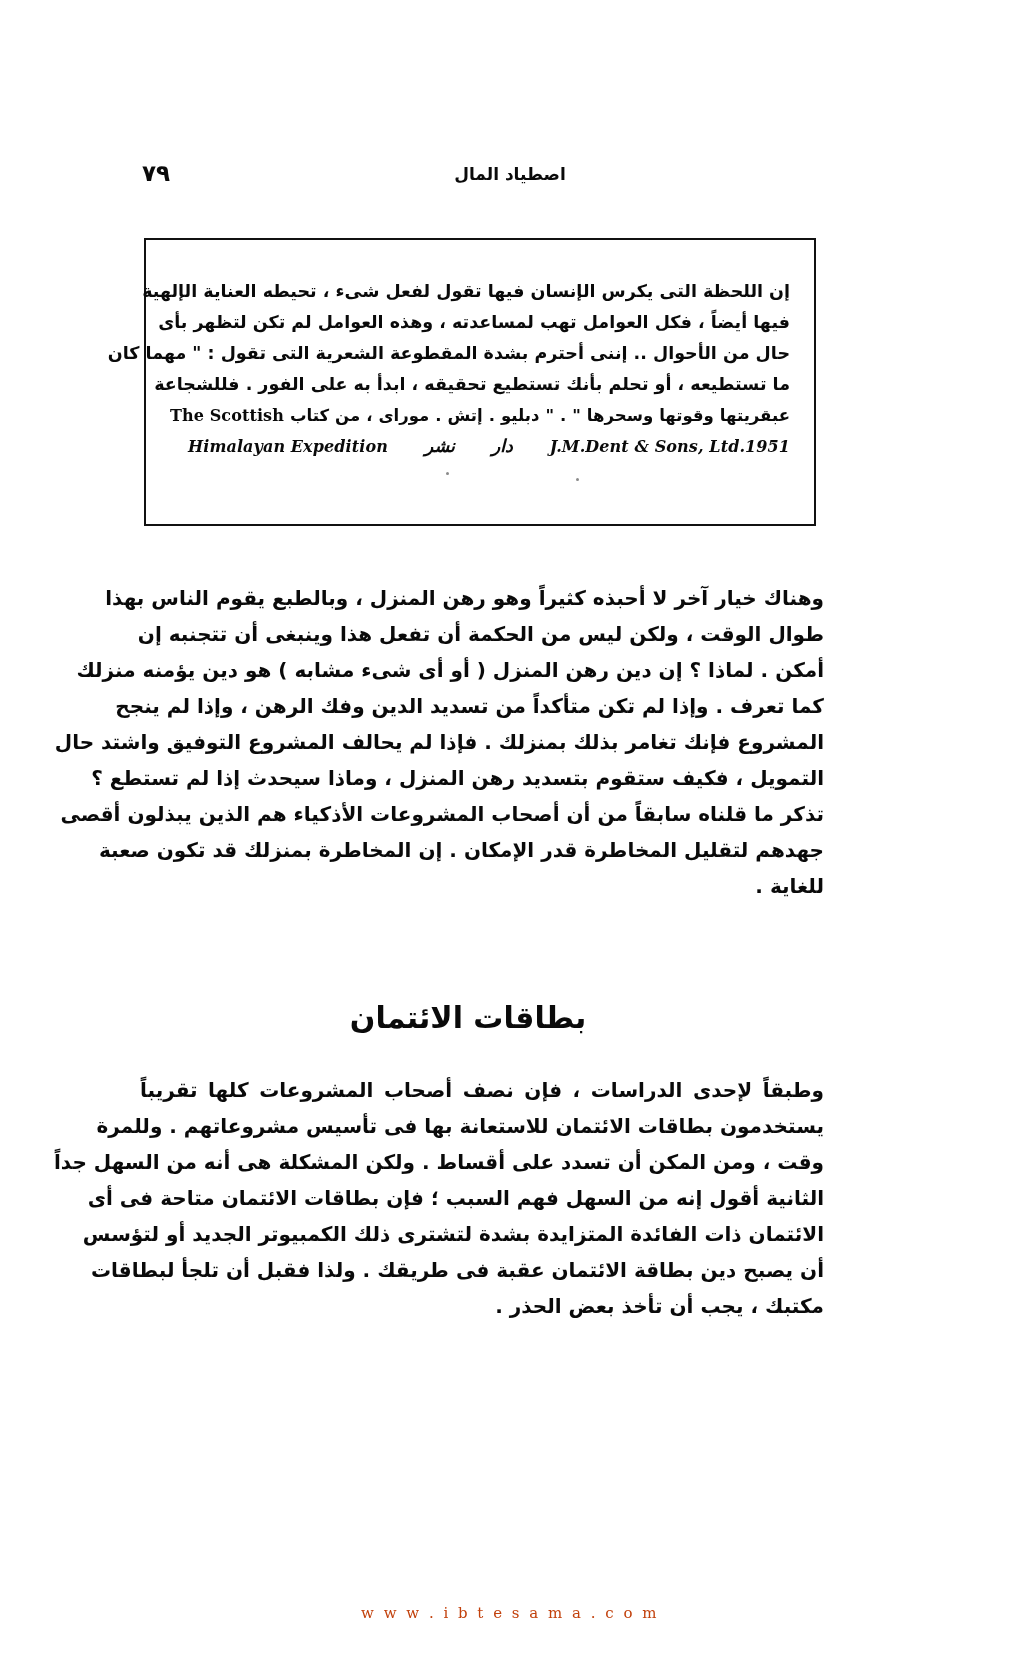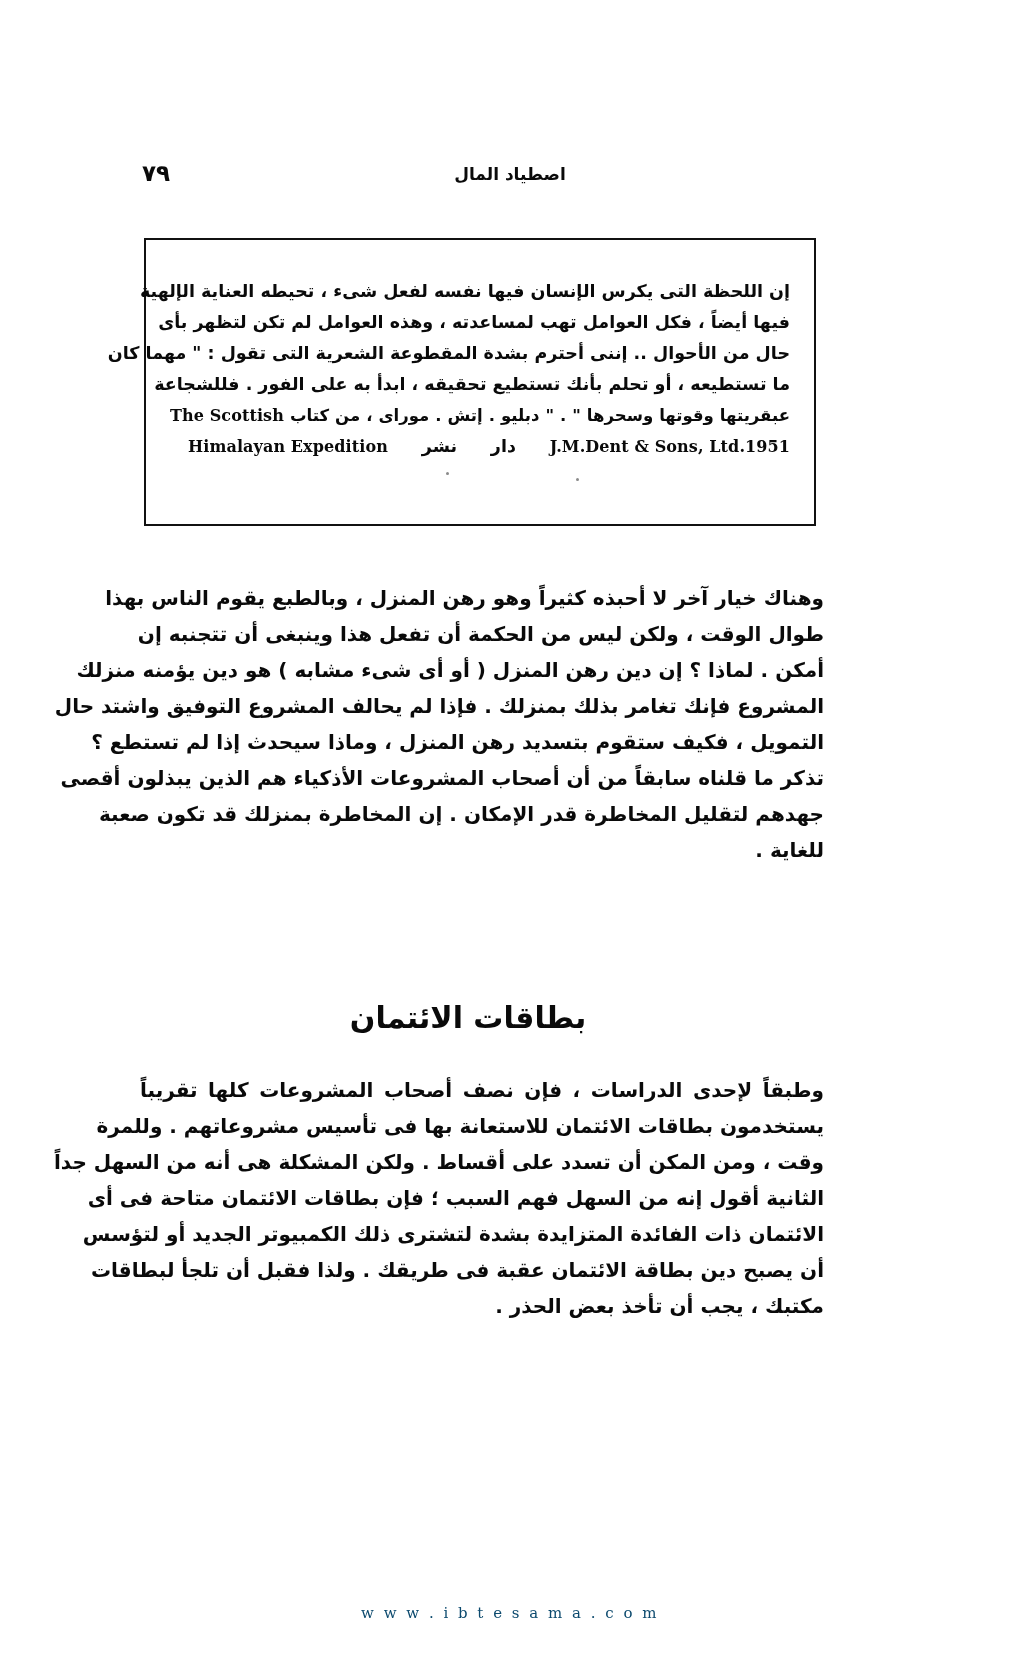--- a/index.html
+++ b/index.html
@@ -82,20 +82,21 @@
     font-family: "DejaVu Serif", serif;
     font-weight: 700;
     direction: ltr;
     display: inline-block;
     font-size: 16px;
   }
   .quote-line.pub {
     text-align: right;
     direction: rtl;
     padding-left: 18px;
+    font-style: italic;
   }
 
   
   .body-block {
     position: absolute;
     left: 140px;
     width: 684px;
     direction: rtl;
     text-align: justify;
     font-weight: bold;
@@ -138,21 +139,21 @@
     position: absolute;
     bottom: 58px;
     left: 0;
     width: 1020px;
     text-align: center;
     direction: ltr;
   }
   .footer-watermark span {
     font-family: "DejaVu Serif", serif;
     font-size: 15px;
-    color: #0c4a6e;
+    color: #c2410c;
     letter-spacing: 2.5px;
   }
 
   
   .speckle {
     position: absolute;
     background: #2a2a2a;
     border-radius: 50%;
     opacity: 0.55;
   }
@@ -162,35 +163,36 @@
 
 <div class="page">
 
   <div class="running-head">
     <div class="page-number">٧٩</div>
     <div class="book-title">اصطياد المال</div>
   </div>
 
   <div class="quote-box">
     <div class="quote-inner">
-      <span class="quote-line">إن اللحظة التى يكرس الإنسان فيها نفسه لفعل شىء ، تحيطه العناية الإلهية</span>
+      <span class="quote-line">إن اللحظة التى يكرس الإنسان فيها تقول لفعل شىء ، تحيطه العناية الإلهية</span>
       <span class="quote-line">فيها أيضاً ، فكل العوامل تهب لمساعدته ، وهذه العوامل لم تكن لتظهر بأى</span>
       <span class="quote-line">حال من الأحوال .. إننى أحترم بشدة المقطوعة الشعرية التى تقول : " مهما كان</span>
       <span class="quote-line">ما تستطيعه ، أو تحلم بأنك تستطيع تحقيقه ، ابدأ به على الفور . فللشجاعة</span>
       <span class="quote-line src"><span>عبقريتها وقوتها وسحرها " . " دبليو .  إتش . موراى ، من كتاب</span> <span class="latin">The Scottish</span></span>
       <span class="quote-line pub"><span class="latin">J.M.Dent &amp; Sons, Ltd.1951</span> <span>دار نشر</span> <span class="latin">Himalayan Expedition</span></span>
     </div>
     <div class="speckle" style="left:300px;top:232px;width:3px;height:3px;"></div>
     <div class="speckle" style="left:430px;top:238px;width:3px;height:3px;"></div>
   </div>
 
   <div class="body-block" id="para-one">
     <span class="body-line">وهناك خيار آخر لا أحبذه كثيراً وهو رهن المنزل ، وبالطبع يقوم الناس بهذا</span>
     <span class="body-line">طوال الوقت ، ولكن ليس من الحكمة أن تفعل هذا وينبغى أن تتجنبه إن</span>
     <span class="body-line">أمكن . لماذا ؟ إن دين رهن المنزل ( أو أى شىء مشابه ) هو دين يؤمنه منزلك</span>
+    <span class="body-line">كما تعرف . وإذا لم تكن متأكداً من تسديد الدين وفك الرهن ، وإذا لم ينجح</span>
     <span class="body-line">المشروع فإنك تغامر بذلك بمنزلك . فإذا لم يحالف المشروع التوفيق واشتد حال</span>
     <span class="body-line">التمويل ، فكيف ستقوم بتسديد رهن المنزل ، وماذا سيحدث إذا لم تستطع ؟</span>
     <span class="body-line">تذكر ما قلناه سابقاً من أن أصحاب المشروعات الأذكياء هم الذين يبذلون أقصى</span>
     <span class="body-line">جهدهم لتقليل المخاطرة قدر الإمكان . إن المخاطرة بمنزلك قد تكون صعبة</span>
     <span class="body-line lastline">للغاية .</span>
   </div>
 
   <div class="section-heading">
     <span class="heading-text">بطاقات الائتمان</span>
   </div>

